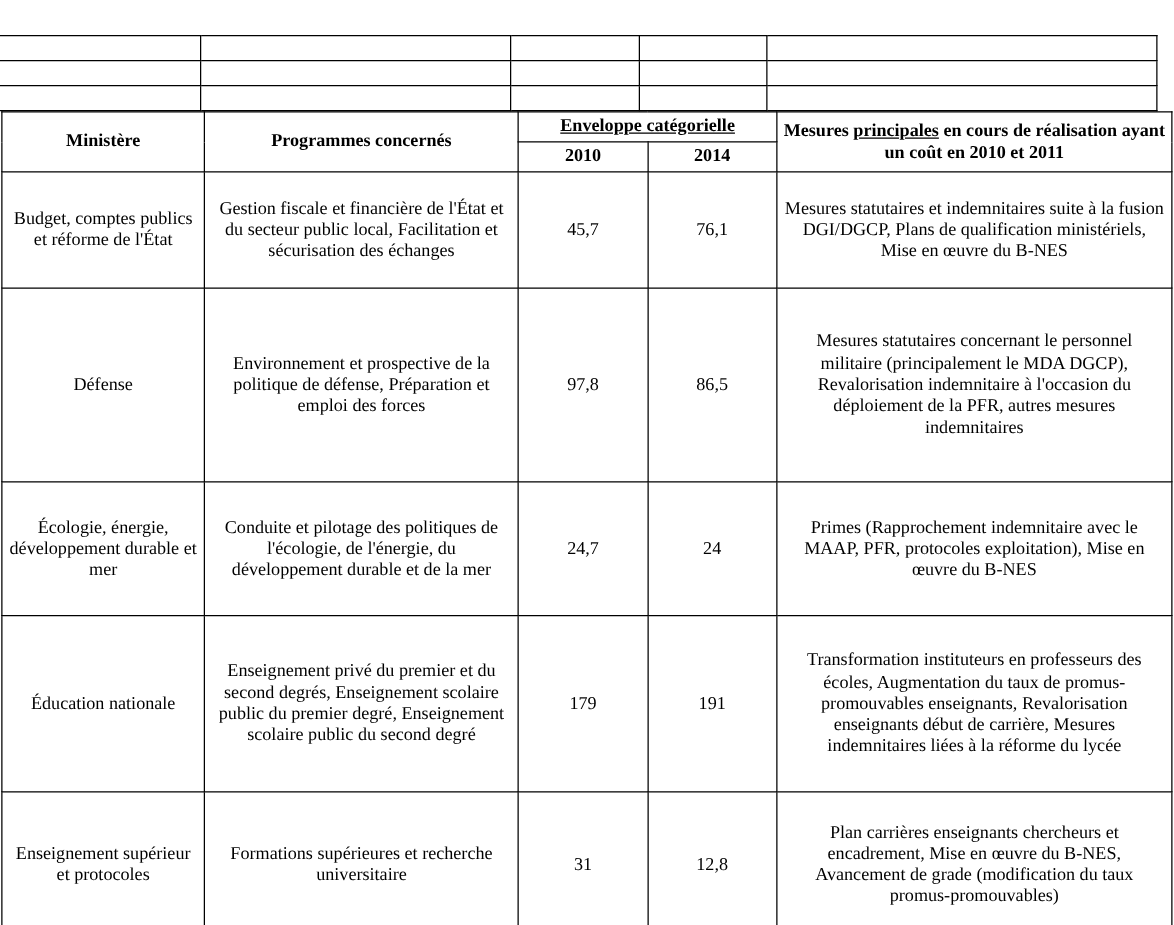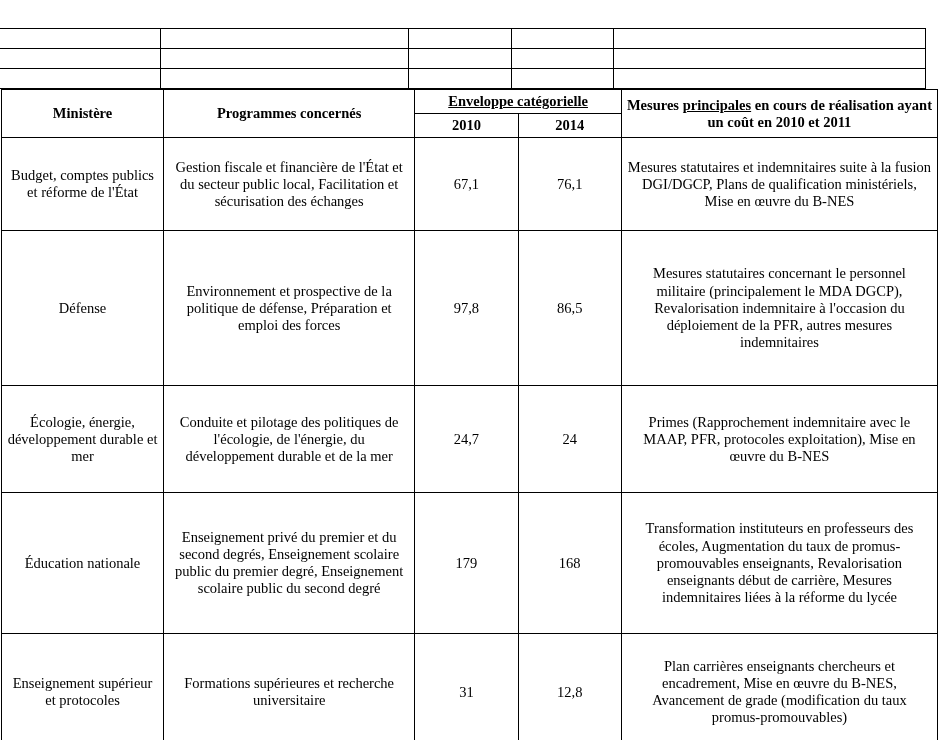--- a/index.html
+++ b/index.html
@@ -136,21 +136,21 @@
       </tr>
       <tr>
         <th>2010</th>
         <th>2014</th>
       </tr>
     </thead>
     <tbody>
       <tr class="row-budget">
         <td>Budget, comptes publics et réforme de l'État</td>
         <td>Gestion fiscale et financière de l'État et du secteur public local, Facilitation et sécurisation des échanges</td>
-        <td class="num">67,1</td>
+        <td class="num">45,7</td>
         <td class="num">76,1</td>
         <td>Mesures statutaires et indemnitaires suite à la fusion DGI/DGCP, Plans de qualification ministériels, Mise en œuvre du B-NES</td>
       </tr>
       <tr class="row-defense">
         <td>Défense</td>
         <td>Environnement et prospective de la politique de défense, Préparation et emploi des forces</td>
         <td class="num">97,8</td>
         <td class="num">86,5</td>
         <td>Mesures statutaires concernant le personnel militaire (principalement le MDA DGCP), Revalorisation indemnitaire à l'occasion du déploiement de la PFR, autres mesures indemnitaires</td>
       </tr>
@@ -158,21 +158,21 @@
         <td>Écologie, énergie, développement durable et mer</td>
         <td>Conduite et pilotage des politiques de l'écologie, de l'énergie, du développement durable et de la mer</td>
         <td class="num">24,7</td>
         <td class="num">24</td>
         <td>Primes (Rapprochement indemnitaire avec le MAAP, PFR, protocoles exploitation), Mise en œuvre du B-NES</td>
       </tr>
       <tr class="row-education">
         <td>Éducation nationale</td>
         <td>Enseignement privé du premier et du second degrés, Enseignement scolaire public du premier degré, Enseignement scolaire public du second degré</td>
         <td class="num">179</td>
-        <td class="num">168</td>
+        <td class="num">191</td>
         <td>Transformation instituteurs en professeurs des écoles, Augmentation du taux de promus-promouvables enseignants, Revalorisation enseignants début de carrière, Mesures indemnitaires liées à la réforme du lycée</td>
       </tr>
       <tr class="row-enseignement">
         <td>Enseignement supérieur et protocoles</td>
         <td>Formations supérieures et recherche universitaire</td>
         <td class="num">31</td>
         <td class="num">12,8</td>
         <td>Plan carrières enseignants chercheurs et encadrement, Mise en œuvre du B-NES, Avancement de grade (modification du taux promus-promouvables)</td>
       </tr>
     </tbody>

